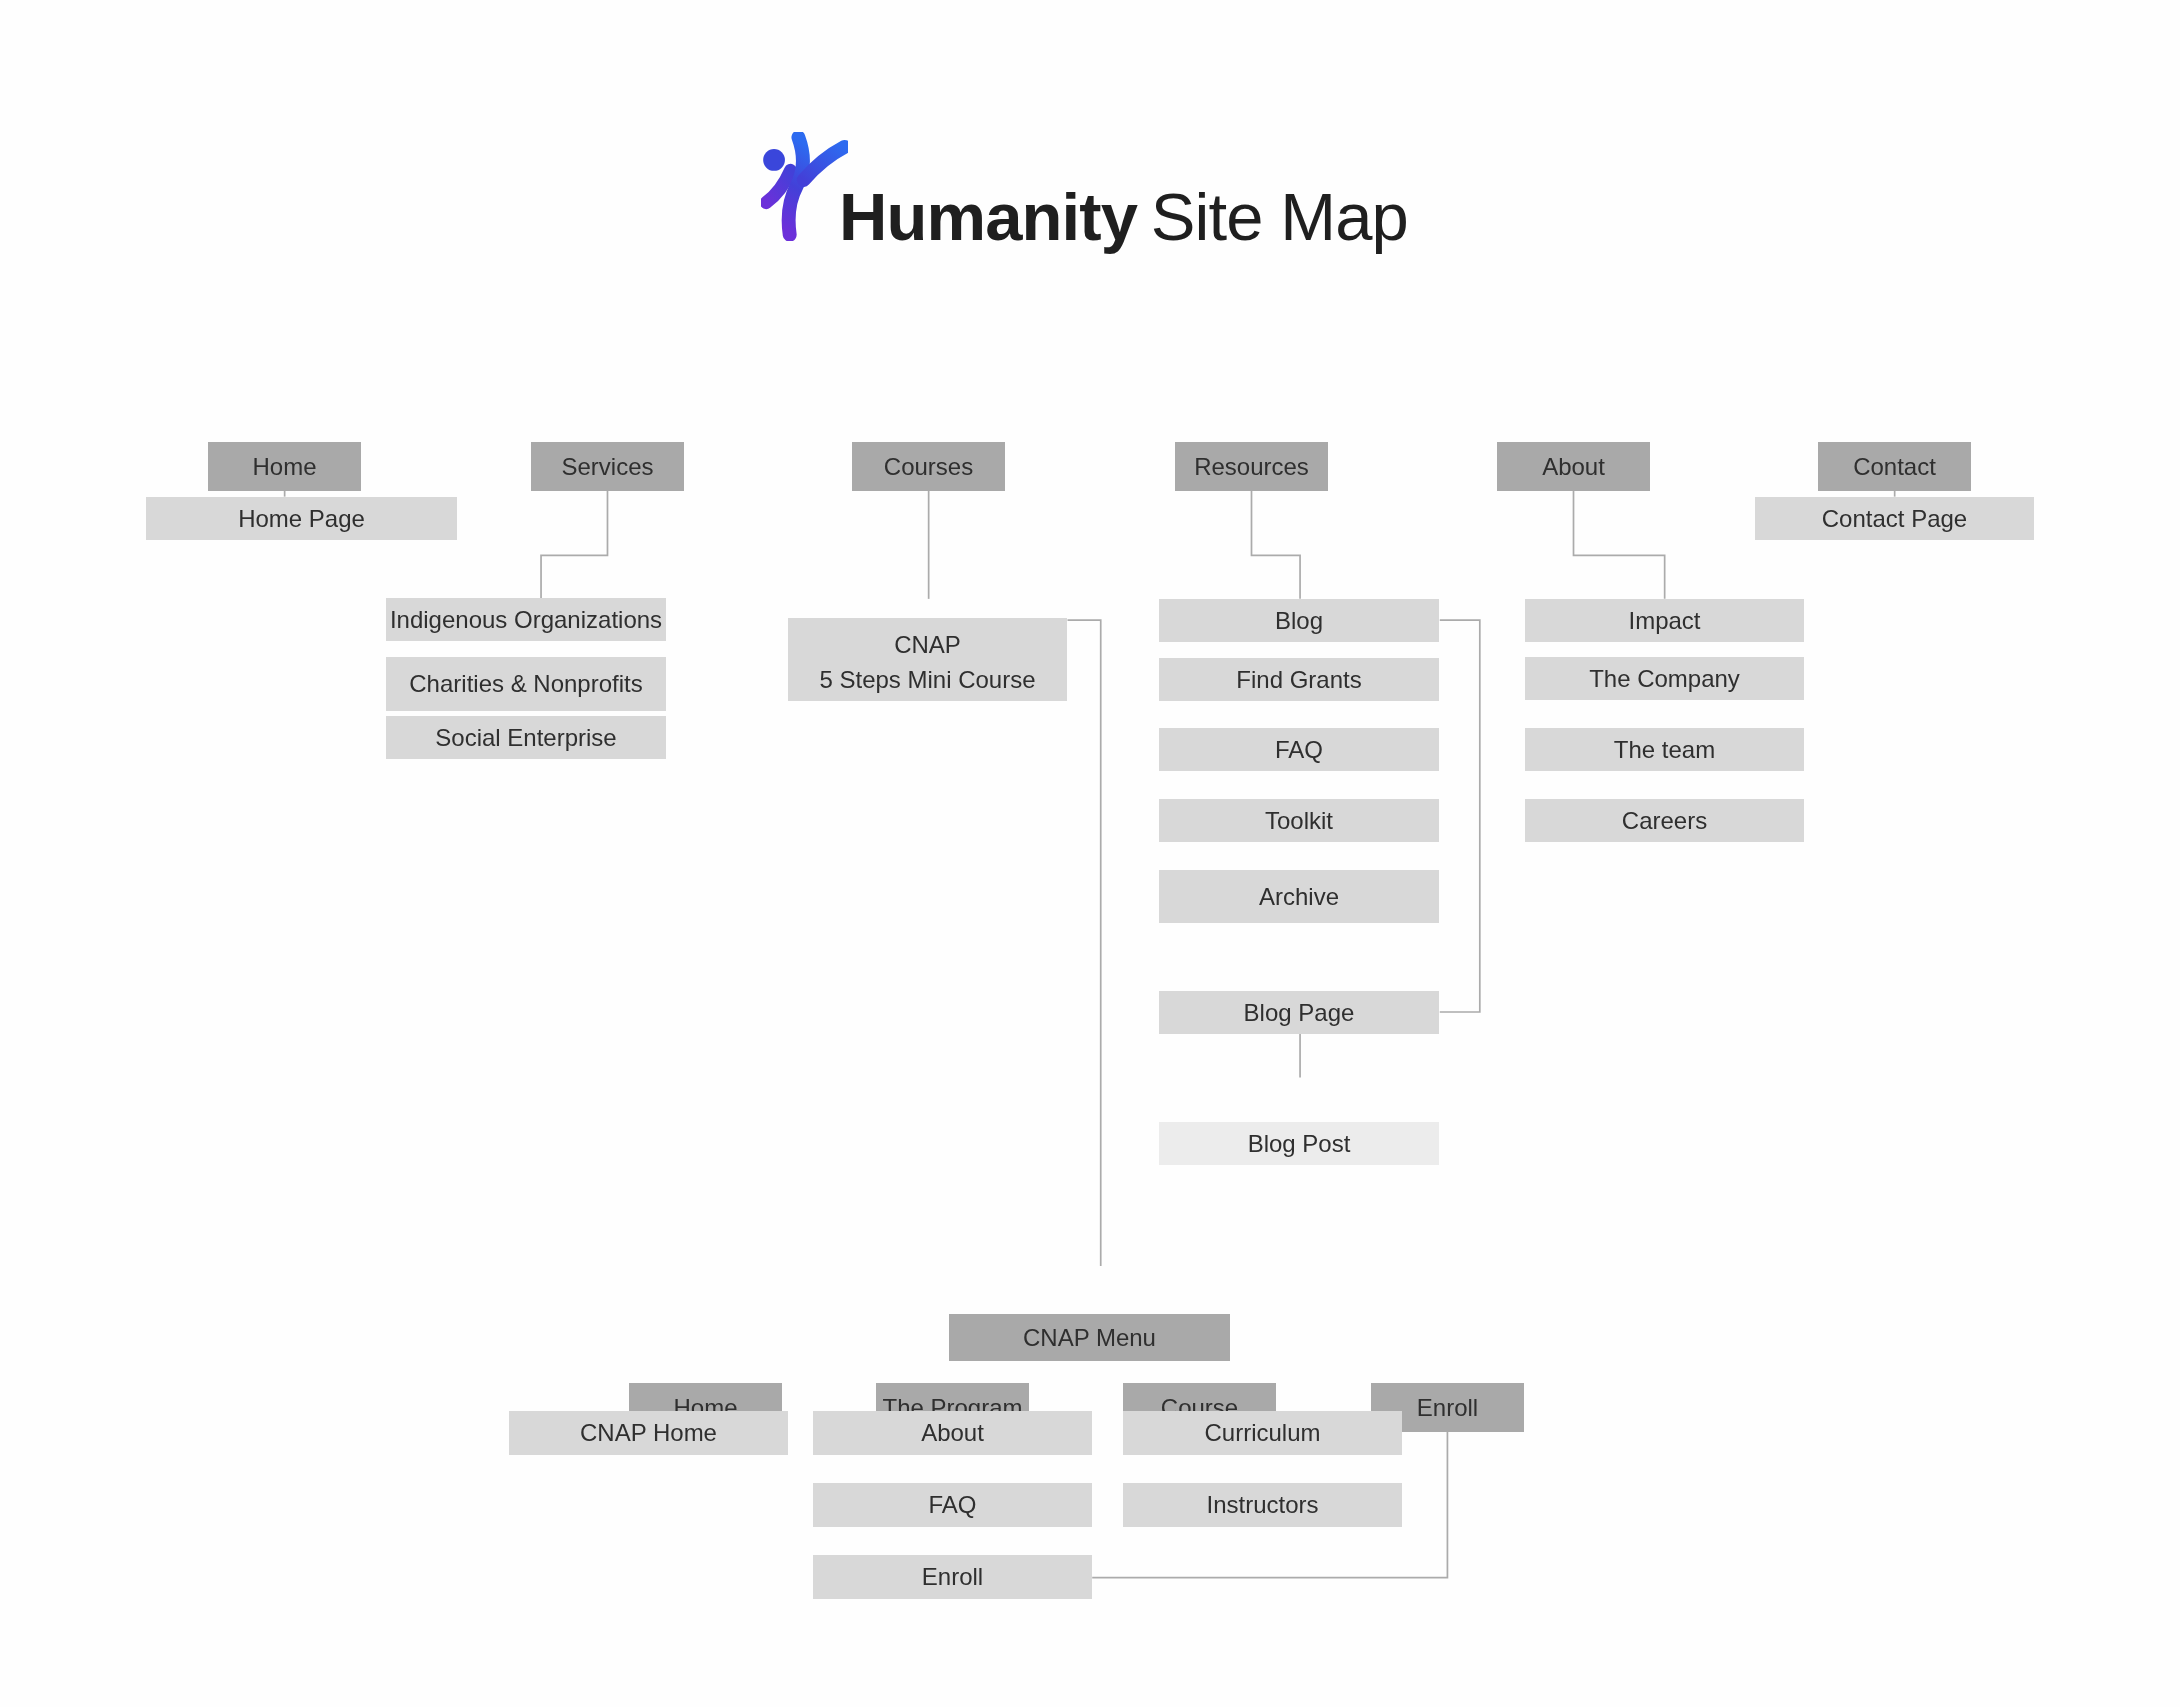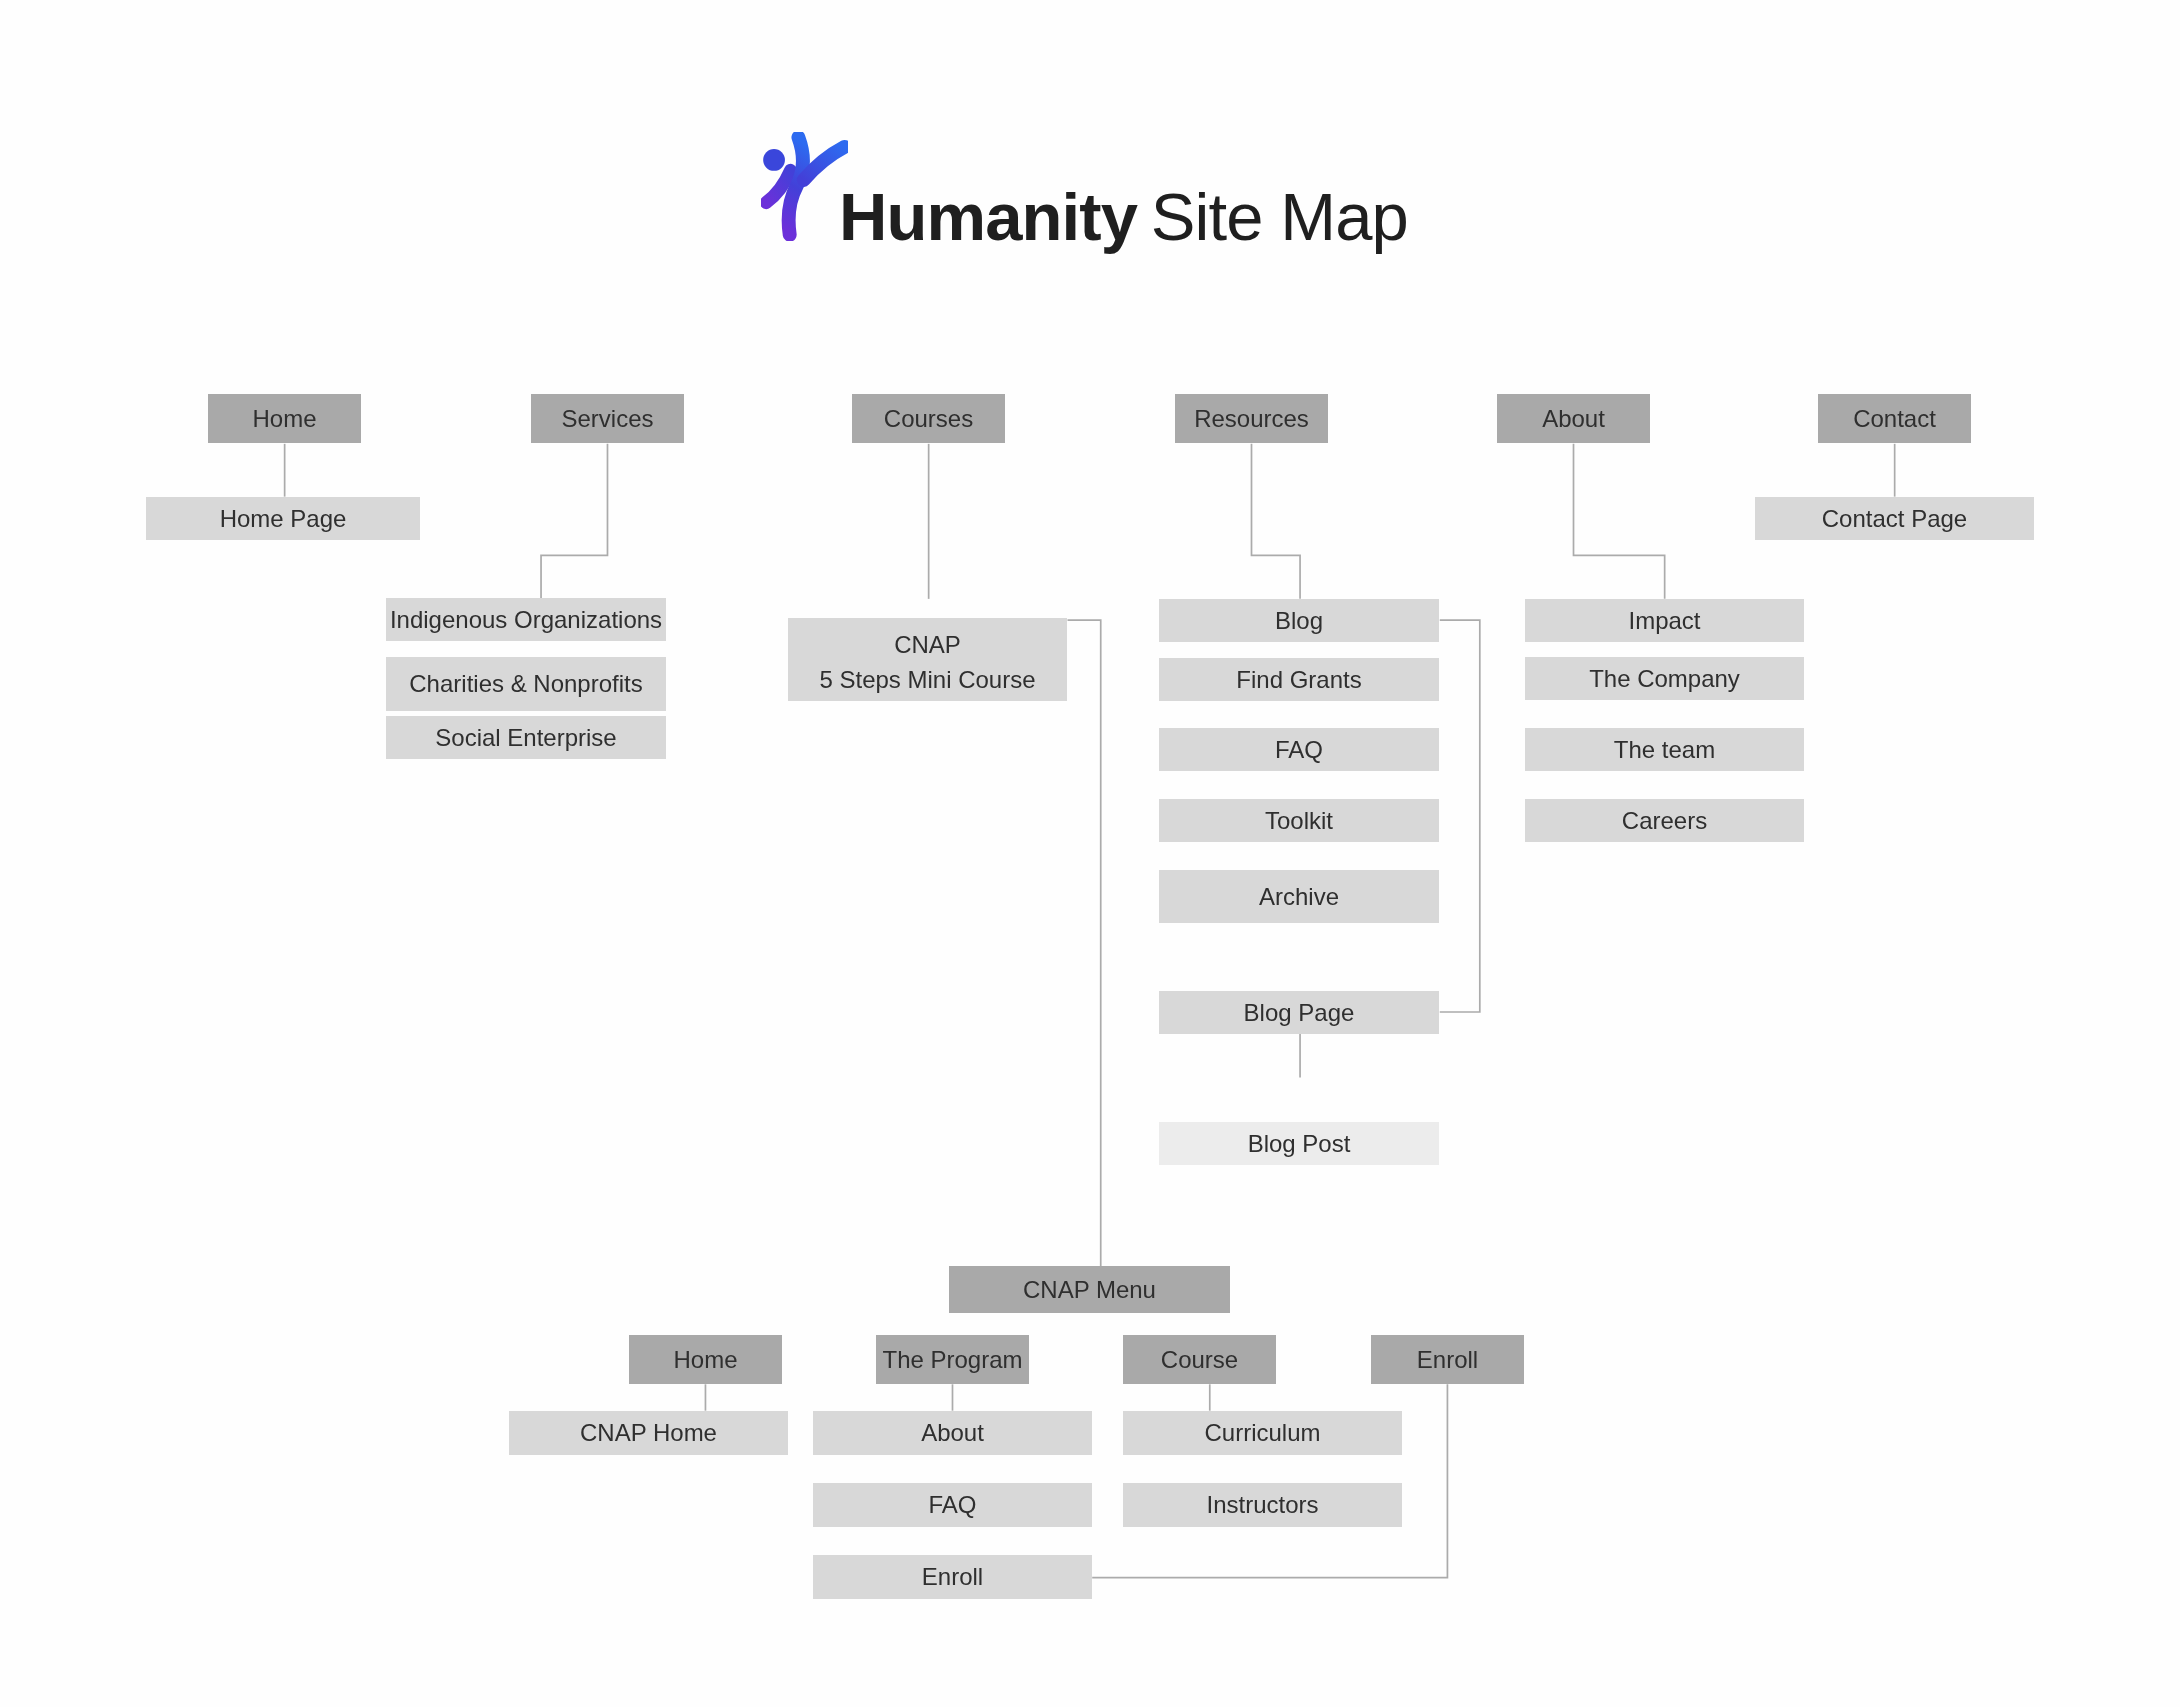--- a/index.html
+++ b/index.html
@@ -11,21 +11,21 @@
   html,body{width:2181px;height:1708px;}
   body{background:var(--bg);font-family:"Liberation Sans",sans-serif;position:relative;overflow:hidden;}
   .canvas{position:absolute;left:0;top:0;width:2181px;height:1708px;}
   .header{position:absolute;left:761px;top:132px;display:flex;align-items:flex-start;}
   .logo{width:87px;height:109px;display:block;}
   .title{position:absolute;left:78px;top:51px;font-size:67px;line-height:1;color:var(--title);white-space:nowrap;letter-spacing:-0.9px;}
   .title .brand{font-weight:700;}
   .title .suffix{font-weight:400;margin-left:13.6px;}
   .node{position:absolute;display:flex;align-items:center;justify-content:center;
         font-size:24px;color:var(--text);text-align:center;white-space:nowrap;}
-  .node.dark{background:var(--dark);}
+  .node.dark{background:var(--dark);margin-top:48px;}
   .node.light{background:var(--light);}
   .node.lighter{background:var(--lighter);margin-top:44px;}
   svg.wires{position:absolute;left:0;top:0;width:2181px;height:1708px;pointer-events:none;}
   svg.wires polyline{fill:none;stroke:var(--line);stroke-width:2;}
 </style>
 </head>
 <body>
 
 <div class="canvas">
 
@@ -72,21 +72,21 @@
     </div>
   </div>
 
   <div class="node dark" style="left:208px;top:394px;width:153px;height:49px">Home</div>
   <div class="node dark" style="left:531px;top:394px;width:153px;height:49px">Services</div>
   <div class="node dark" style="left:852px;top:394px;width:153px;height:49px">Courses</div>
   <div class="node dark" style="left:1175px;top:394px;width:153px;height:49px">Resources</div>
   <div class="node dark" style="left:1497px;top:394px;width:153px;height:49px">About</div>
   <div class="node dark" style="left:1818px;top:394px;width:153px;height:49px">Contact</div>
 
-  <div class="node light" style="left:146px;top:497px;width:274px;height:43px">Home Page</div>
+  <div class="node light" style="left:146px;top:497px;width:311px;height:43px">Home Page</div>
   <div class="node light" style="left:1755px;top:497px;width:279px;height:43px">Contact Page</div>
 
   <div class="node light" style="left:386px;top:598px;width:280px;height:43px">Indigenous Organizations</div>
   <div class="node light" style="left:386px;top:657px;width:280px;height:54px">Charities &amp; Nonprofits</div>
   <div class="node light" style="left:386px;top:716px;width:280px;height:43px">Social Enterprise</div>
 
   <div class="node light" style="left:788px;top:618px;width:279px;height:53px">CNAP</div>
   <div class="node light" style="left:788px;top:658px;width:279px;height:43px">5 Steps Mini Course</div>
 
   <div class="node light" style="left:1159px;top:599px;width:280px;height:43px">Blog</div>

